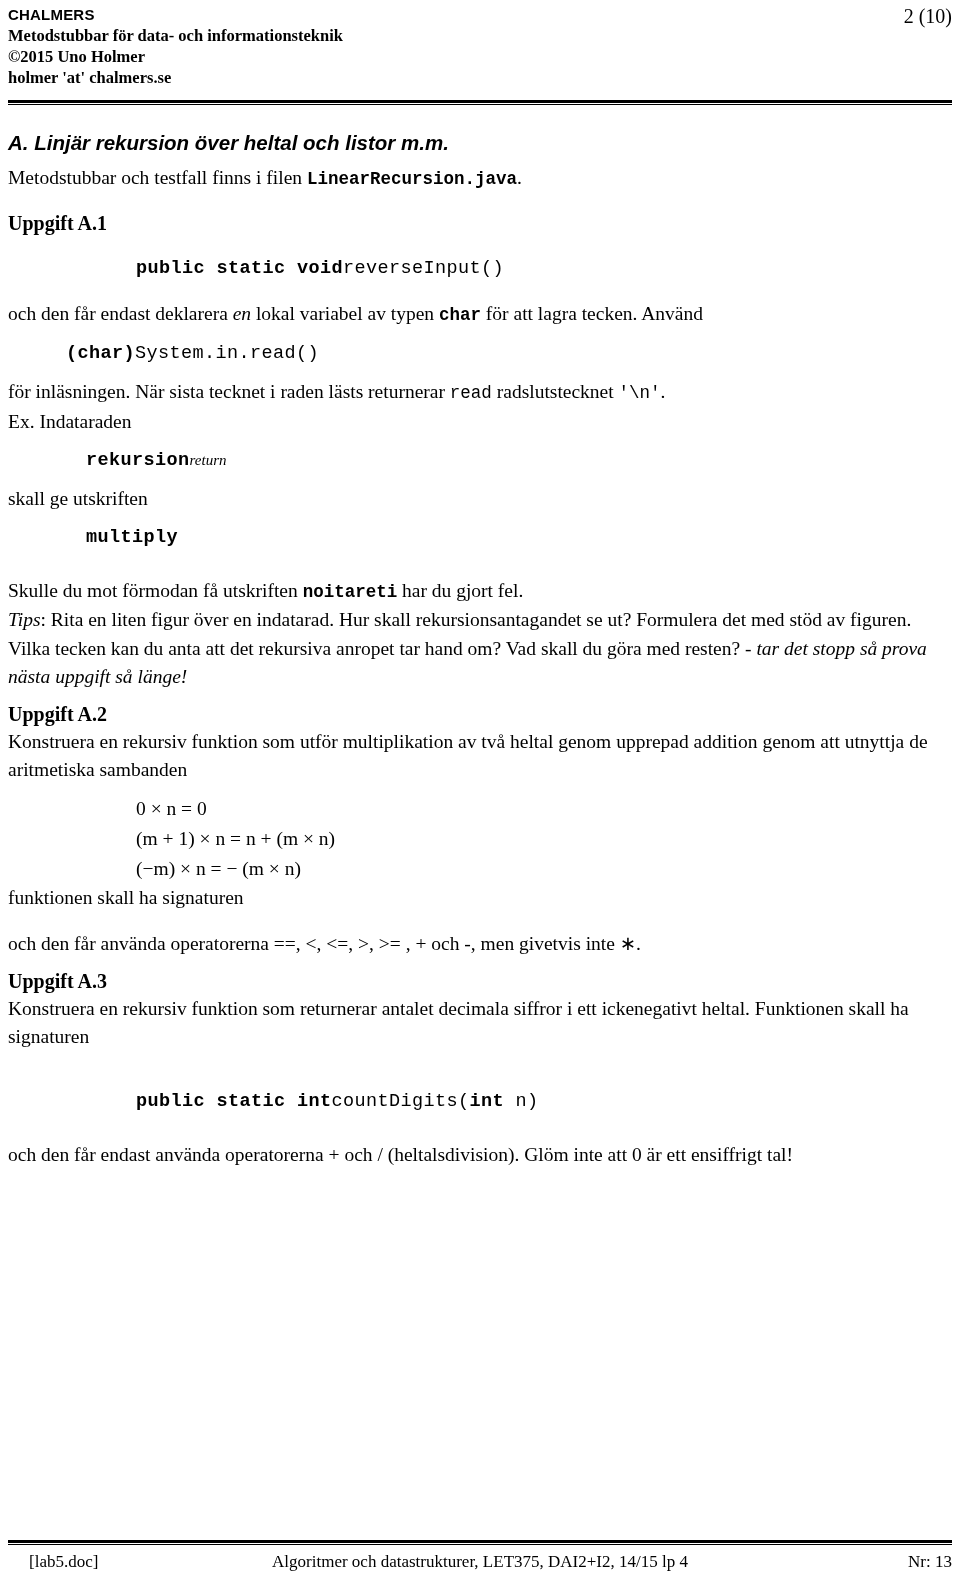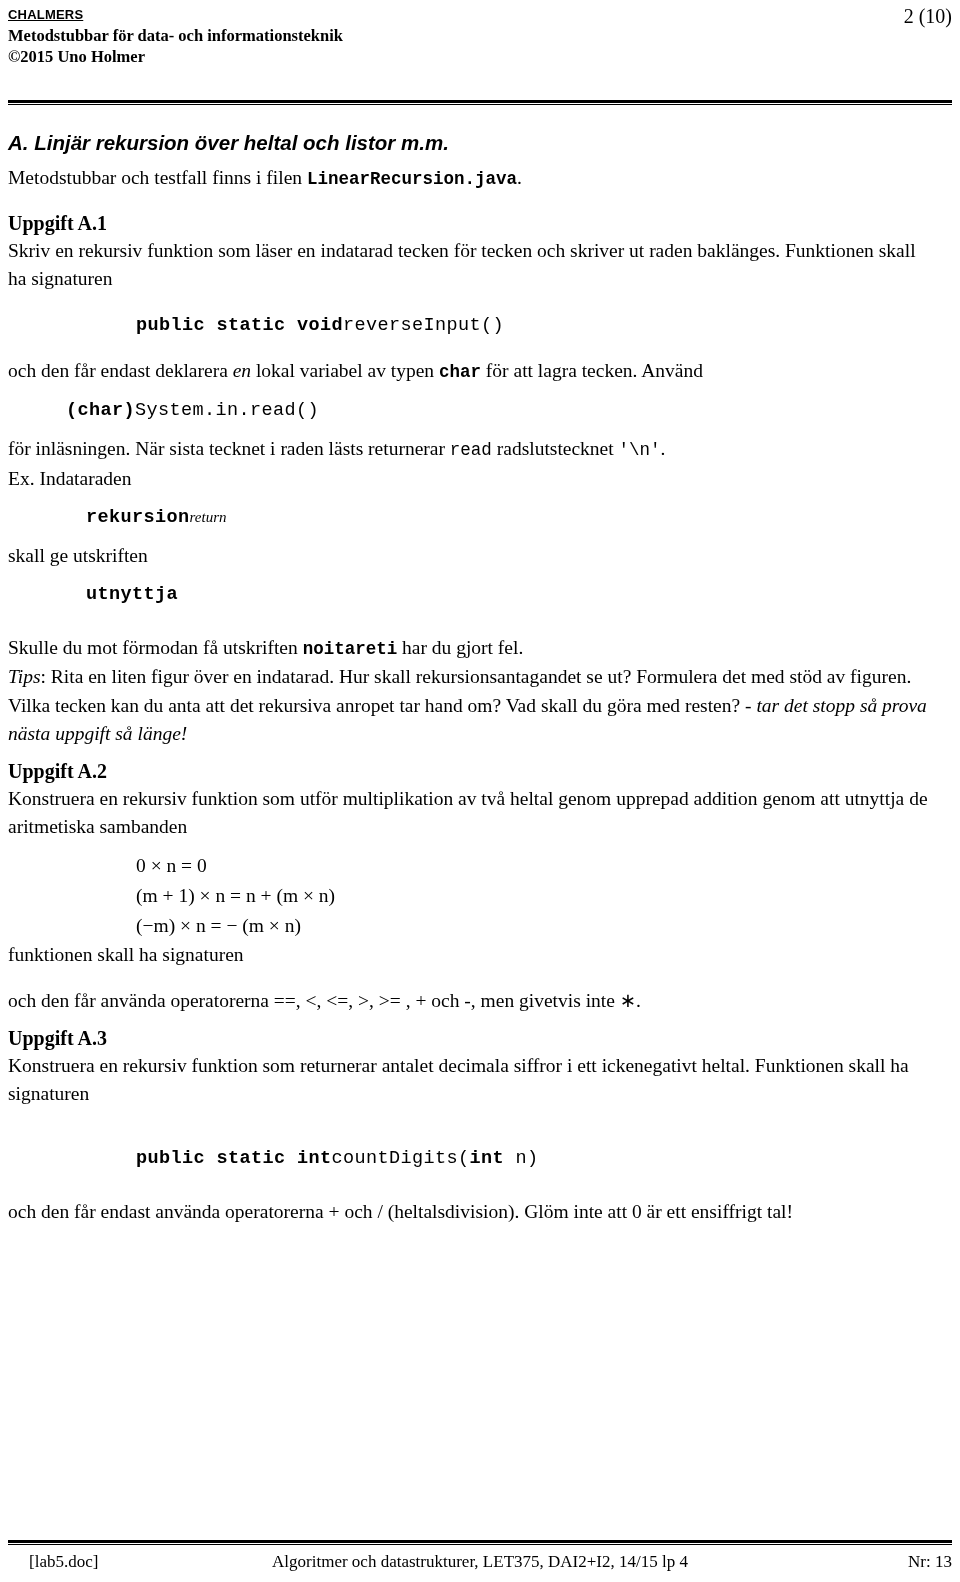--- a/index.html
+++ b/index.html
@@ -34,24 +34,23 @@
   }
   .hdr-left {
     position: absolute;
     left: 0;
     top: 0;
     width: 580px;
   }
   .chalmers {
     font-family: "Liberation Sans", sans-serif;
     font-weight: bold;
-    font-size: 13px;
+    font-size: 15px;
     letter-spacing: 0.2px;
     line-height: 21px;
-    text-decoration: underline;
   }
   .dept, .copy, .mail {
     font-family: "Liberation Serif", serif;
     font-weight: bold;
     font-size: 16.5px;
     line-height: 21px;
   }
   .hdr-mid {
     position: absolute;
     left: 596px;
@@ -198,35 +197,35 @@
 </head>
 <body>
 
 <div class="page">
 
   <div class="header">
     <div class="hdr-left">
       <div class="chalmers">CHALMERS</div>
       <div class="dept">Metodstubbar för data- och informationsteknik</div>
       <div class="copy">©2015 Uno Holmer</div>
+      <div class="mail">holmer 'at' chalmers.se</div>
     </div>
     <div class="hdr-right">2 (10)</div>
   </div>
   <div class="rule-top"></div>
 
   <div class="content">
 
     <div class="sec-title">A. Linjär rekursion över heltal och listor m.m.</div>
 
     <p class="body"><span>Metodstubbar och testfall finns i filen </span><span class="inline-mono-b">LinearRecursion.java</span><span>.</span></p>
 
     <div class="gap-m"></div>
 
     <div class="task-head">Uppgift A.1</div>
-    <p class="body">Skriv en rekursiv funktion som läser en indatarad tecken för tecken och skriver ut raden baklänges. Funktionen skall ha signaturen</p>
 
     <div class="gap-m"></div>
 
     <p class="code-line indent-2"><span class="mono-b">public static void</span><span class="mono">reverseInput()</span></p>
 
     <div class="gap-m"></div>
 
     <p class="body"><span>och den får endast deklarera </span><span class="ital">en</span><span> lokal variabel av typen </span><span class="inline-mono-b">char</span><span> för att lagra tecken. Använd</span></p>
 
     <div class="gap-s"></div>
@@ -241,21 +240,21 @@
     <div class="gap-s"></div>
 
     <p class="example-line"><span class="mono-b">rekursion</span><span class="ret-note">return</span></p>
 
     <div class="gap-s"></div>
 
     <p class="body">skall ge utskriften</p>
 
     <div class="gap-s"></div>
 
-    <p class="example-line mono-b">utnyttja</p>
+    <p class="example-line mono-b">multiply</p>
 
     <div class="gap-l"></div>
 
     <p class="body"><span>Skulle du mot förmodan få utskriften </span><span class="inline-mono-b">noitareti</span><span> har du gjort fel.</span></p>
 
     <p class="body"><span class="ital">Tips</span><span>: Rita en liten figur över en indatarad. Hur skall rekursionsantagandet se ut? Formulera det med stöd av figuren. Vilka tecken kan du anta att det rekursiva anropet tar hand om? Vad skall du göra med resten? </span><span class="ital">- tar det stopp så prova nästa uppgift så länge!</span></p>
 
     <div class="gap-s"></div>
 
     <div class="task-head">Uppgift A.2</div>

